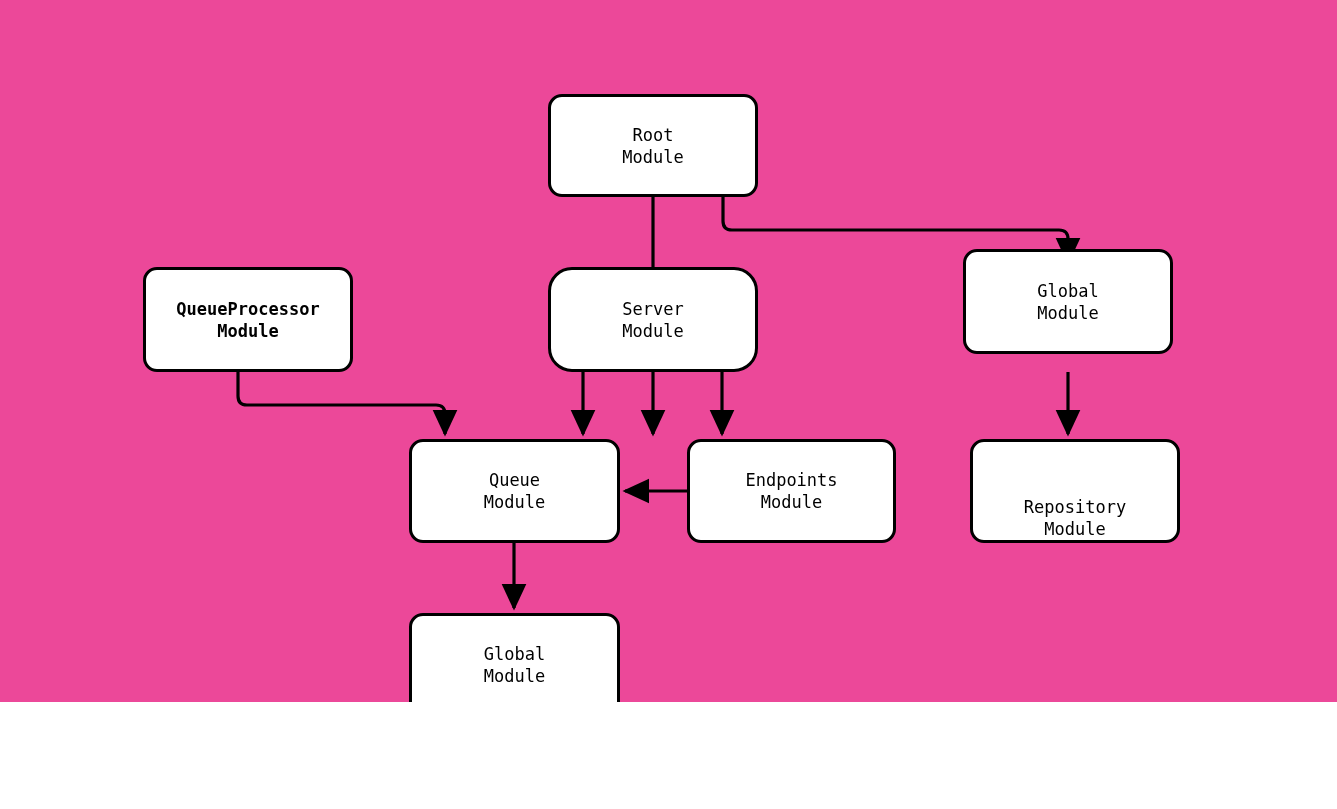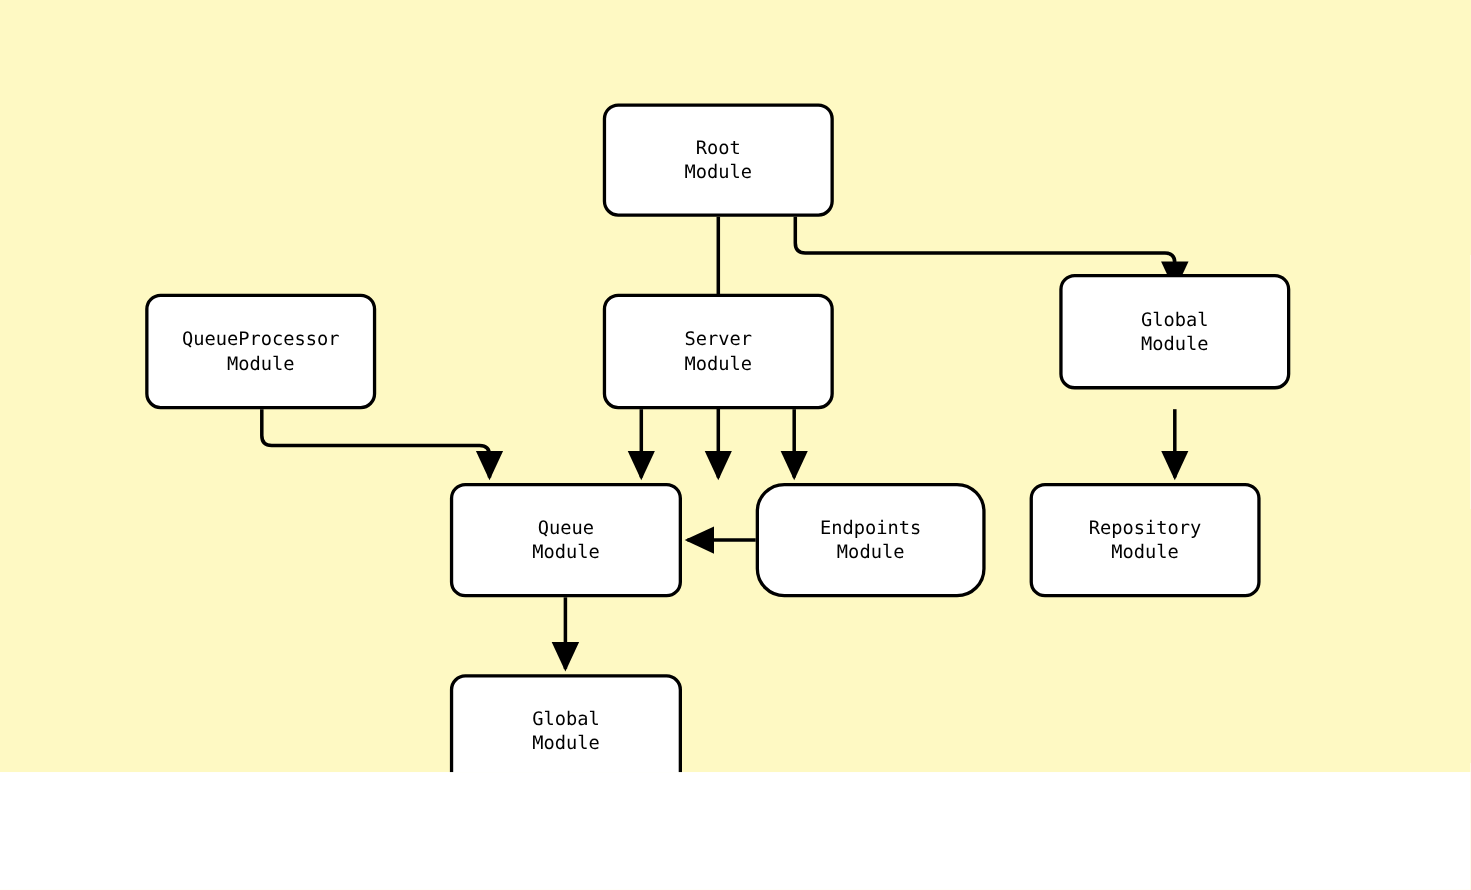--- a/index.html
+++ b/index.html
@@ -8,21 +8,21 @@
     padding: 0;
     background: #ffffff;
   }
   body {
     font-family: "DejaVu Sans Mono", "Liberation Mono", monospace;
   }
   #canvas {
     position: relative;
     width: 1337px;
     height: 702px;
-    background: #fef9c3;
+    background: #ec4899;
     overflow: hidden;
   }
   #edge-layer {
     position: absolute;
     left: 0;
     top: 0;
     width: 1337px;
     height: 809px;
     pointer-events: none;
   }
@@ -70,46 +70,46 @@
         <path d="M 1068 372 L 1068 434" marker-end="url(#arrowhead)"></path>
         <path d="M 514 543 L 514 608" marker-end="url(#arrowhead)"></path>
       </g>
   </svg>
 
   <div class="node" style="left: 548px; top: 94px; width: 210px; height: 103px;">
     <span class="node-label">Root</span>
     <span class="node-label">Module</span>
   </div>
 
-  <div class="node" style="left: 132px; top: 267px; width: 210px; height: 105px;">
+  <div class="node" style="left: 143px; top: 267px; width: 210px; height: 105px; font-weight: bold;">
     <span class="node-label">QueueProcessor</span>
     <span class="node-label">Module</span>
   </div>
 
-  <div class="node" style="left: 548px; top: 267px; width: 210px; height: 105px;">
+  <div class="node" style="left: 548px; top: 267px; width: 210px; height: 105px; border-radius: 24px;">
     <span class="node-label">Server</span>
     <span class="node-label">Module</span>
   </div>
 
   <div class="node" style="left: 963px; top: 249px; width: 210px; height: 105px;">
     <span class="node-label">Global</span>
     <span class="node-label">Module</span>
   </div>
 
   <div class="node" style="left: 409px; top: 439px; width: 211px; height: 104px;">
     <span class="node-label">Queue</span>
     <span class="node-label">Module</span>
   </div>
 
-  <div class="node" style="left: 687px; top: 439px; width: 209px; height: 104px; border-radius: 26px;">
+  <div class="node" style="left: 687px; top: 439px; width: 209px; height: 104px;">
     <span class="node-label">Endpoints</span>
     <span class="node-label">Module</span>
   </div>
 
-  <div class="node" style="left: 936px; top: 439px; width: 210px; height: 104px;">
+  <div class="node" style="left: 970px; top: 439px; width: 210px; height: 104px; justify-content: flex-end;">
     <span class="node-label">Repository</span>
     <span class="node-label">Module</span>
   </div>
 
   <div class="node" style="left: 409px; top: 613px; width: 211px; height: 104px;">
     <span class="node-label">Global</span>
     <span class="node-label">Module</span>
   </div>
 
 </div>

